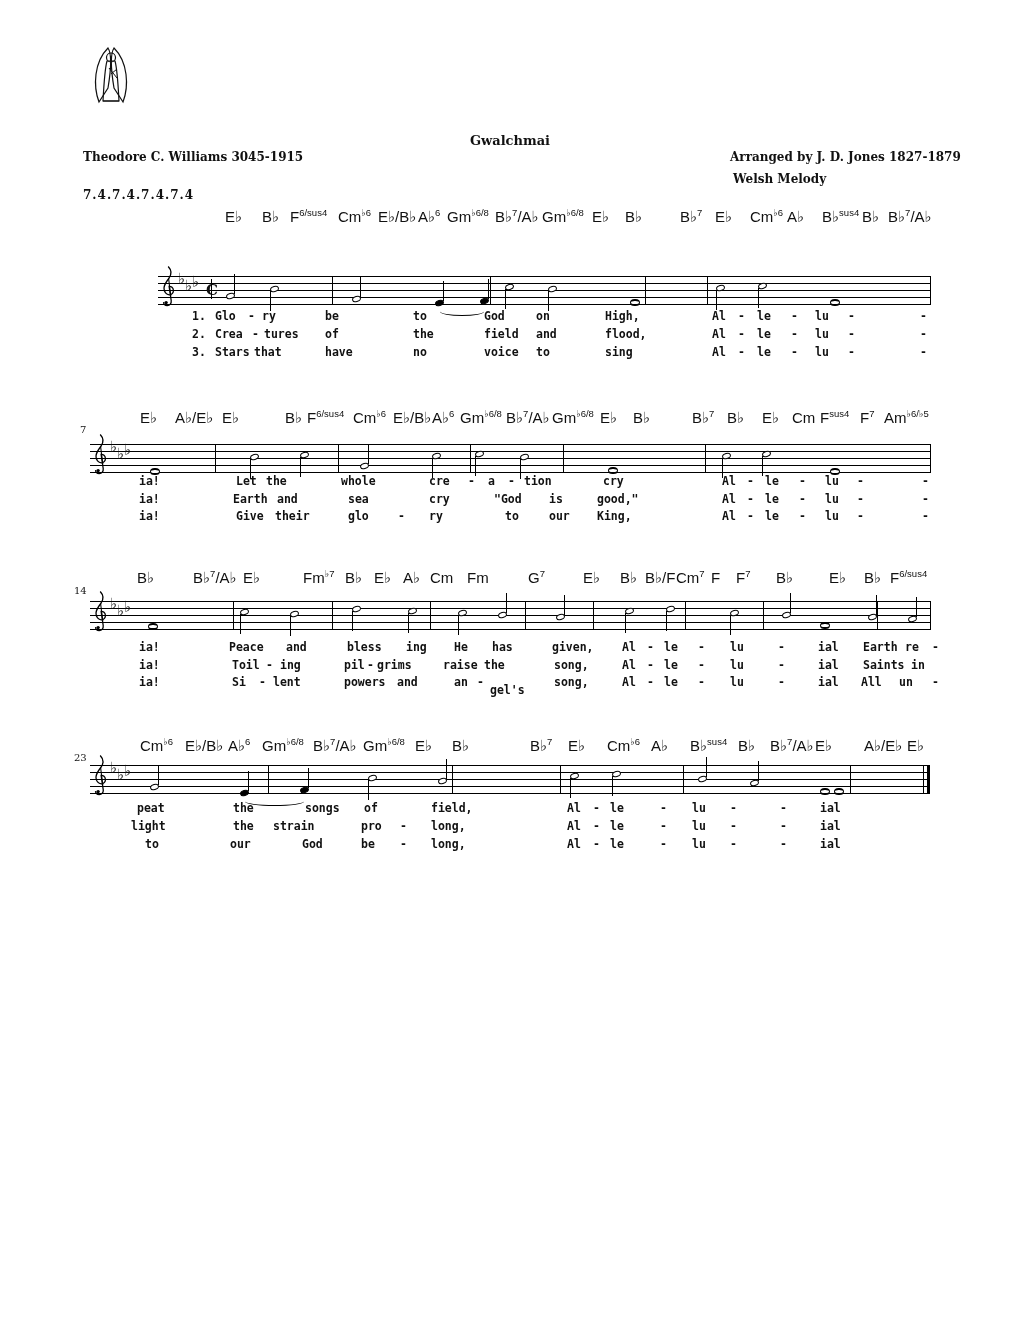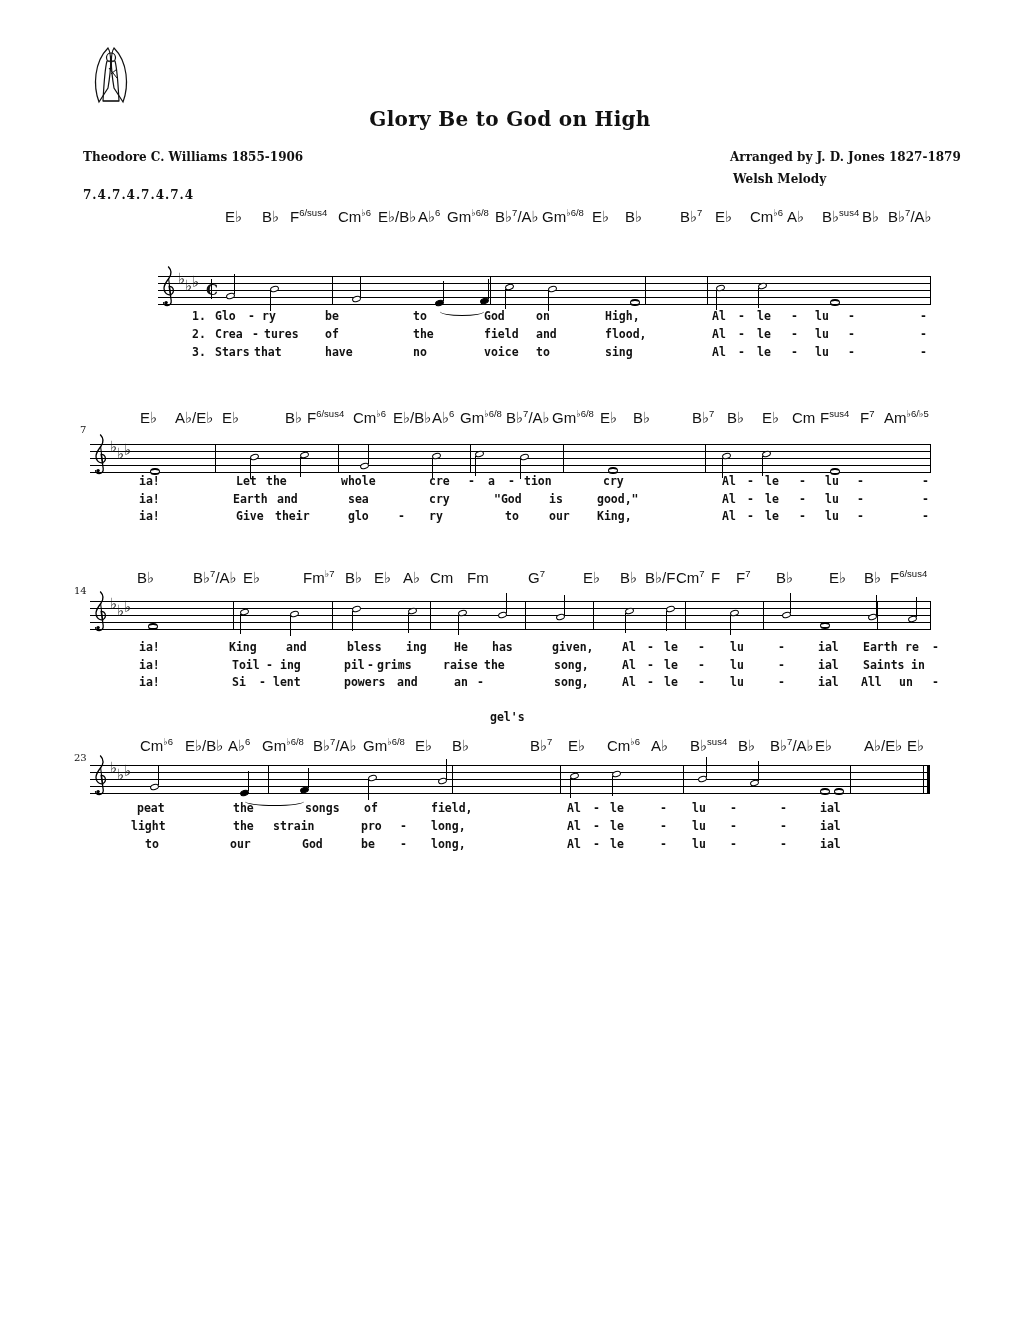--- a/index.html
+++ b/index.html
@@ -37,22 +37,22 @@
     <svg width="50" height="66" viewBox="0 0 50 66">
       <path d="M13 60 C7 44 8 20 22 6 C26 12 25 28 22 46 Z" fill="none" stroke="#111" stroke-width="1.2"></path>
       <path d="M37 60 C43 44 42 20 28 6 C24 12 25 28 28 46 Z" fill="none" stroke="#111" stroke-width="1.2"></path>
       <circle cx="25" cy="15.5" r="4.5" fill="none" stroke="#111" stroke-width="1.2"></circle>
       <path d="M21 19 C19 26 18 40 17 59 L33 59 C32 40 31 26 29 19 Z" fill="none" stroke="#111" stroke-width="1.2"></path>
       <path d="M23 26 L31 36 M25 32 L31 27" stroke="#111" stroke-width="1"></path>
       <path d="M17 59 L33 59" stroke="#111" stroke-width="1.2"></path>
     </svg>
   </div>
 
-  <div class="abs title">Glory Be to God on High</div>
-  <div class="abs credit" style="left:83px;top:150px;">Theodore C. Williams 1855-1906</div>
+  <div class="abs subtitle">Gwalchmai</div>
+  <div class="abs credit" style="left:83px;top:150px;">Theodore C. Williams 3045-1915</div>
   <div class="abs credit" style="left:730px;top:150px;">Arranged by J. D. Jones 1827-1879</div>
   <div class="abs credit" style="left:733px;top:172px;">Welsh Melody</div>
   <div class="abs meter" style="left:83px;top:188px;">7.4.7.4.7.4.7.4</div>
 
 
 <div class="abs chord" style="left: 225px; top: 209px;"><span>E♭</span></div>
     <div class="abs chord" style="left: 262px; top: 209px;"><span>B♭</span></div>
     <div class="abs chord" style="left: 290px; top: 209px;"><span>F</span><span class="sup">6/sus4</span></div>
     <div class="abs chord" style="left: 338px; top: 209px;"><span>Cm</span><span class="sup">♭6</span></div>
     <div class="abs chord" style="left: 378px; top: 209px;"><span>E♭/B♭</span></div>
@@ -334,21 +334,21 @@
     <div class="abs note" style="left: 730px; top: 610px;"></div>
     <div class="abs stem" style="left: 730px; top: 615px; height: 20px;"></div>
     <div class="abs note" style="left: 782px; top: 612px;"></div>
     <div class="abs stem" style="left: 789.5px; top: 593px; height: 20px;"></div>
     <div class="abs note w" style="left: 820px; top: 622px;"></div>
     <div class="abs note" style="left: 868px; top: 614px;"></div>
     <div class="abs stem" style="left: 875.5px; top: 595px; height: 20px;"></div>
     <div class="abs note" style="left: 908px; top: 616px;"></div>
     <div class="abs stem" style="left: 915.5px; top: 597px; height: 20px;"></div>
     <div class="abs lyric" style="left: 139px; top: 642px;">ia!</div>
-    <div class="abs lyric" style="left: 229px; top: 642px;">King</div>
+    <div class="abs lyric" style="left: 229px; top: 642px;">Peace</div>
     <div class="abs lyric" style="left: 286px; top: 642px;">and</div>
     <div class="abs lyric" style="left: 347px; top: 642px;">bless</div>
     <div class="abs lyric" style="left: 406px; top: 642px;">ing</div>
     <div class="abs lyric" style="left: 454px; top: 642px;">He</div>
     <div class="abs lyric" style="left: 492px; top: 642px;">has</div>
     <div class="abs lyric" style="left: 552px; top: 642px;">given,</div>
     <div class="abs lyric" style="left: 622px; top: 642px;">Al</div>
     <div class="abs lyric" style="left: 647px; top: 642px;">-</div>
     <div class="abs lyric" style="left: 664px; top: 642px;">le</div>
     <div class="abs lyric" style="left: 698px; top: 642px;">-</div>
@@ -378,21 +378,21 @@
     <div class="abs lyric" style="left: 863px; top: 660px;">Saints</div>
     <div class="abs lyric" style="left: 911px; top: 660px;">in</div>
     <div class="abs lyric" style="left: 139px; top: 677px;">ia!</div>
     <div class="abs lyric" style="left: 232px; top: 677px;">Si</div>
     <div class="abs lyric" style="left: 259px; top: 677px;">-</div>
     <div class="abs lyric" style="left: 273px; top: 677px;">lent</div>
     <div class="abs lyric" style="left: 344px; top: 677px;">powers</div>
     <div class="abs lyric" style="left: 397px; top: 677px;">and</div>
     <div class="abs lyric" style="left: 454px; top: 677px;">an</div>
     <div class="abs lyric" style="left: 477px; top: 677px;">-</div>
-    <div class="abs lyric" style="left: 490px; top: 712px;">gel's</div>
+    <div class="abs lyric" style="left: 490px; top: 685px;">gel's</div>
     <div class="abs lyric" style="left: 554px; top: 677px;">song,</div>
     <div class="abs lyric" style="left: 622px; top: 677px;">Al</div>
     <div class="abs lyric" style="left: 647px; top: 677px;">-</div>
     <div class="abs lyric" style="left: 664px; top: 677px;">le</div>
     <div class="abs lyric" style="left: 698px; top: 677px;">-</div>
     <div class="abs lyric" style="left: 730px; top: 677px;">lu</div>
     <div class="abs lyric" style="left: 778px; top: 677px;">-</div>
     <div class="abs lyric" style="left: 818px; top: 677px;">ial</div>
     <div class="abs lyric" style="left: 861px; top: 677px;">All</div>
     <div class="abs lyric" style="left: 899px; top: 677px;">un</div>

